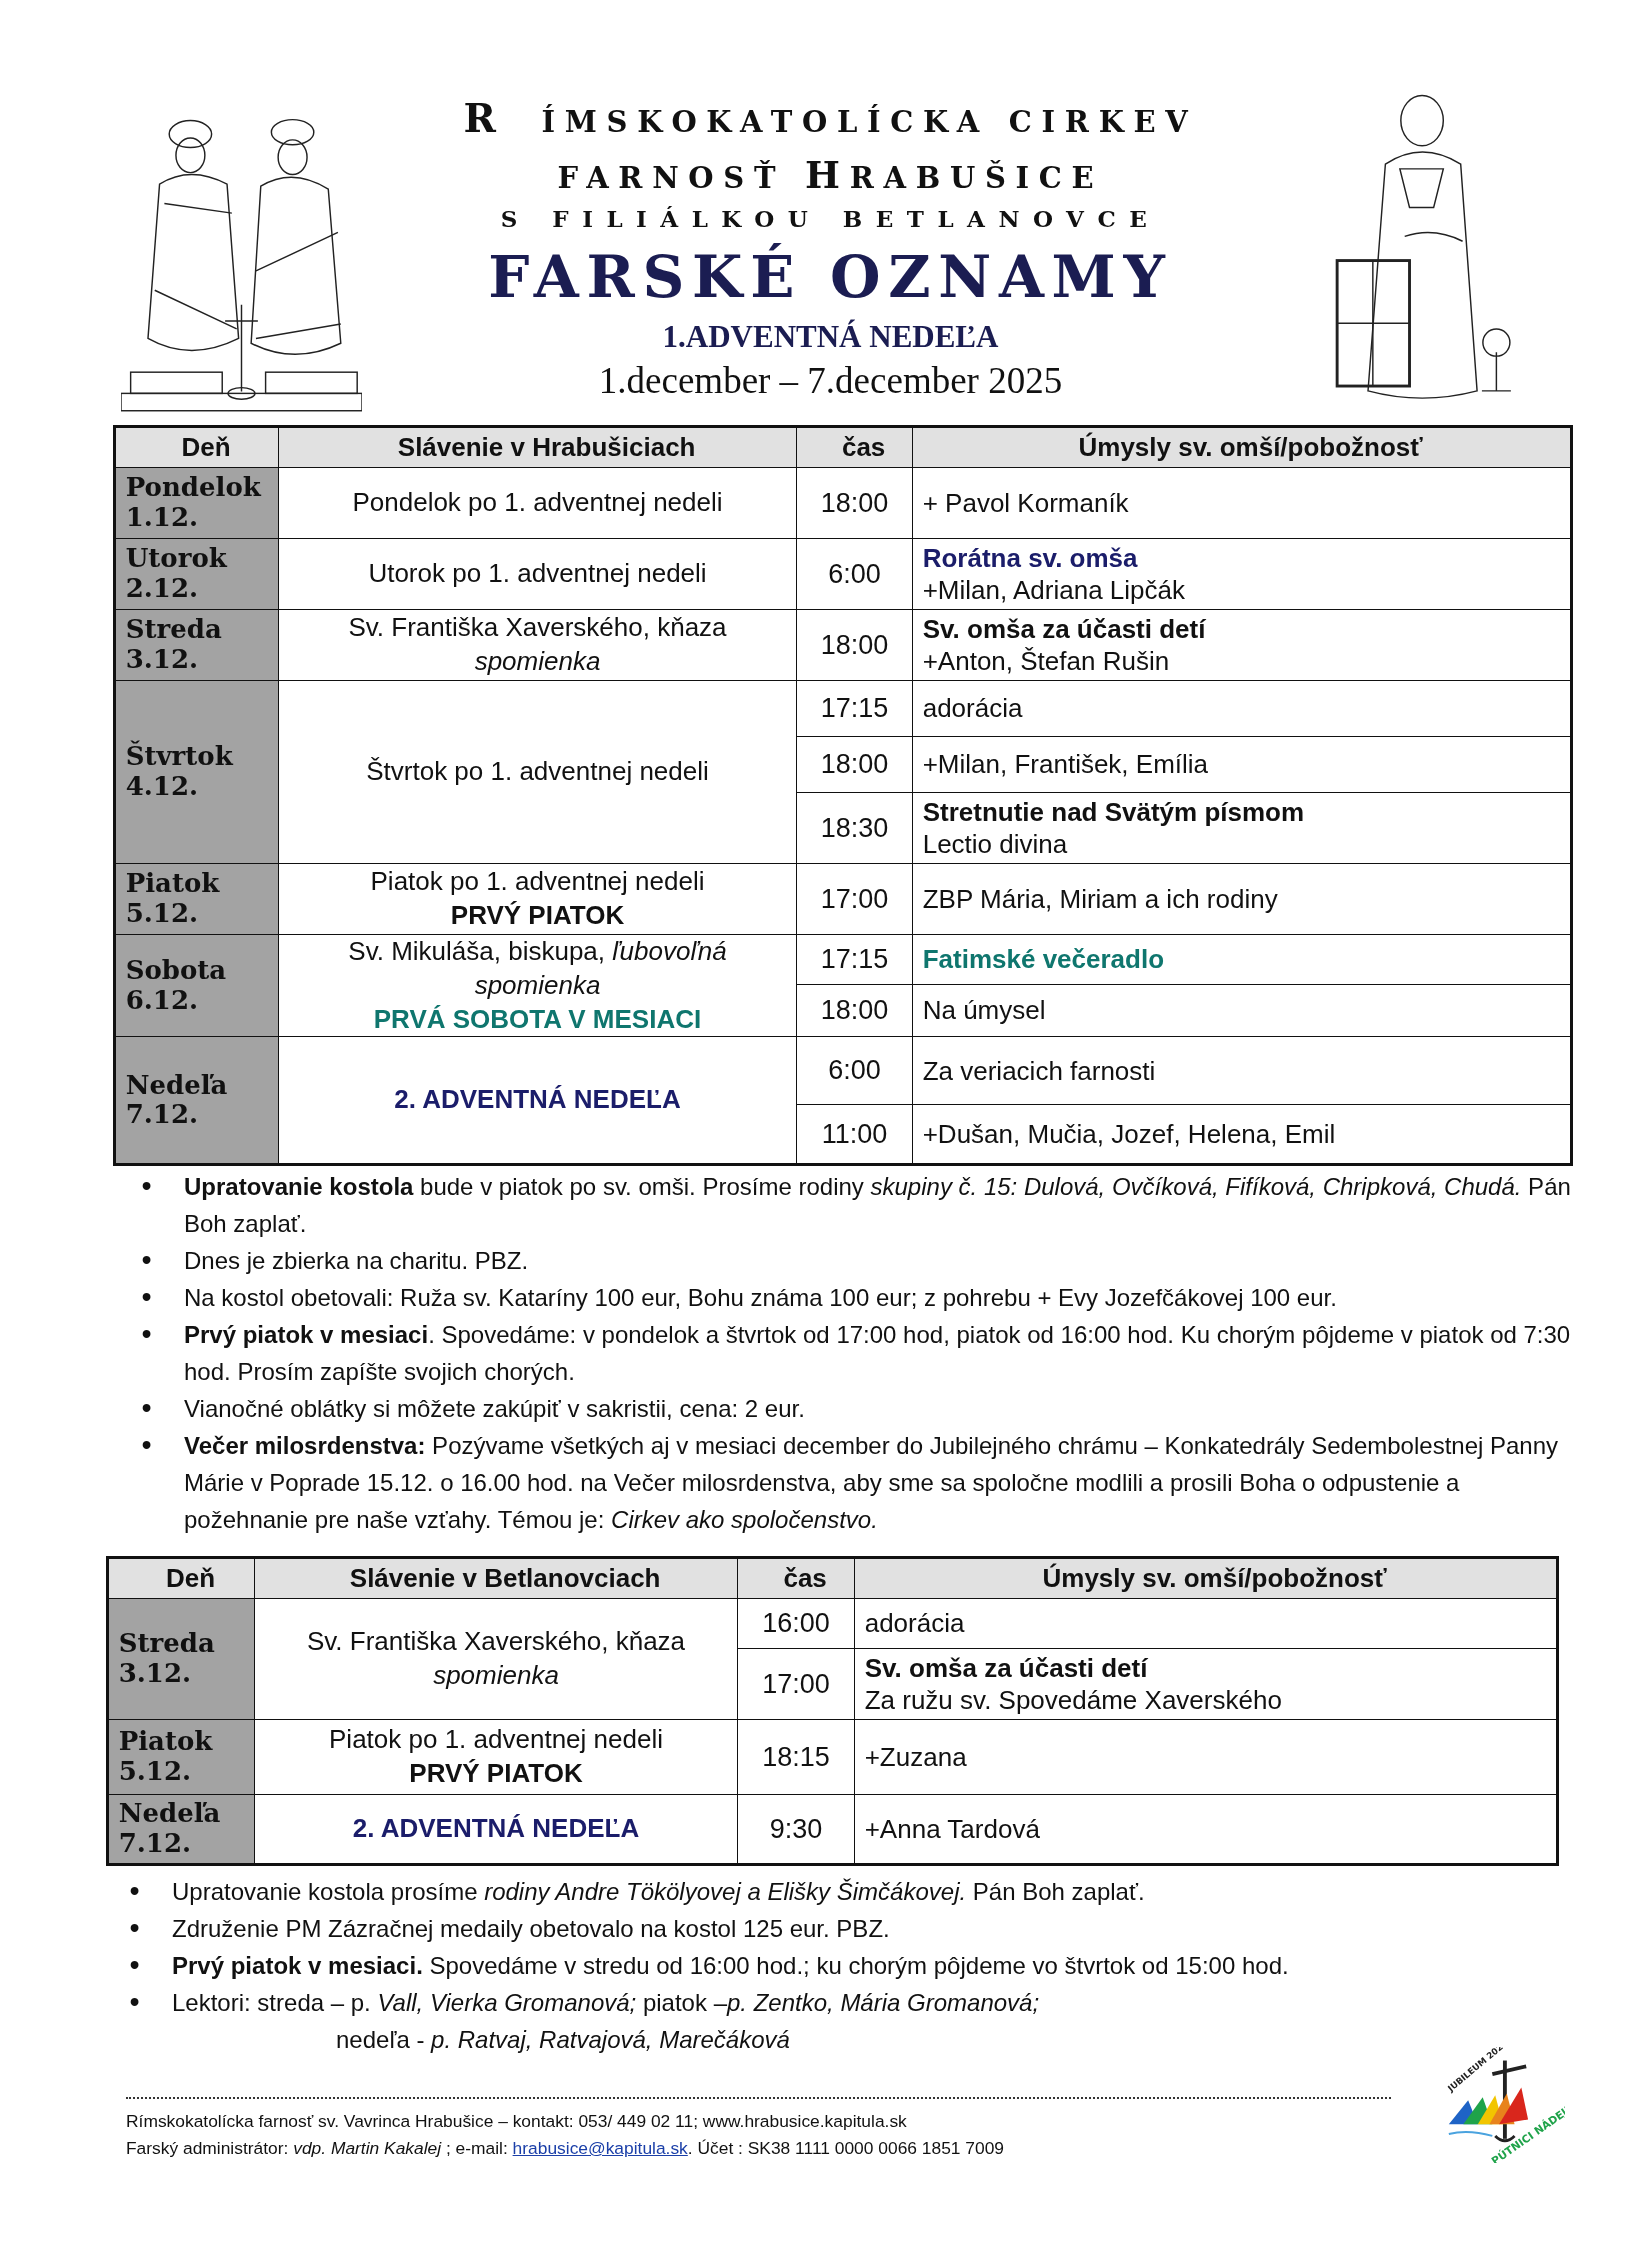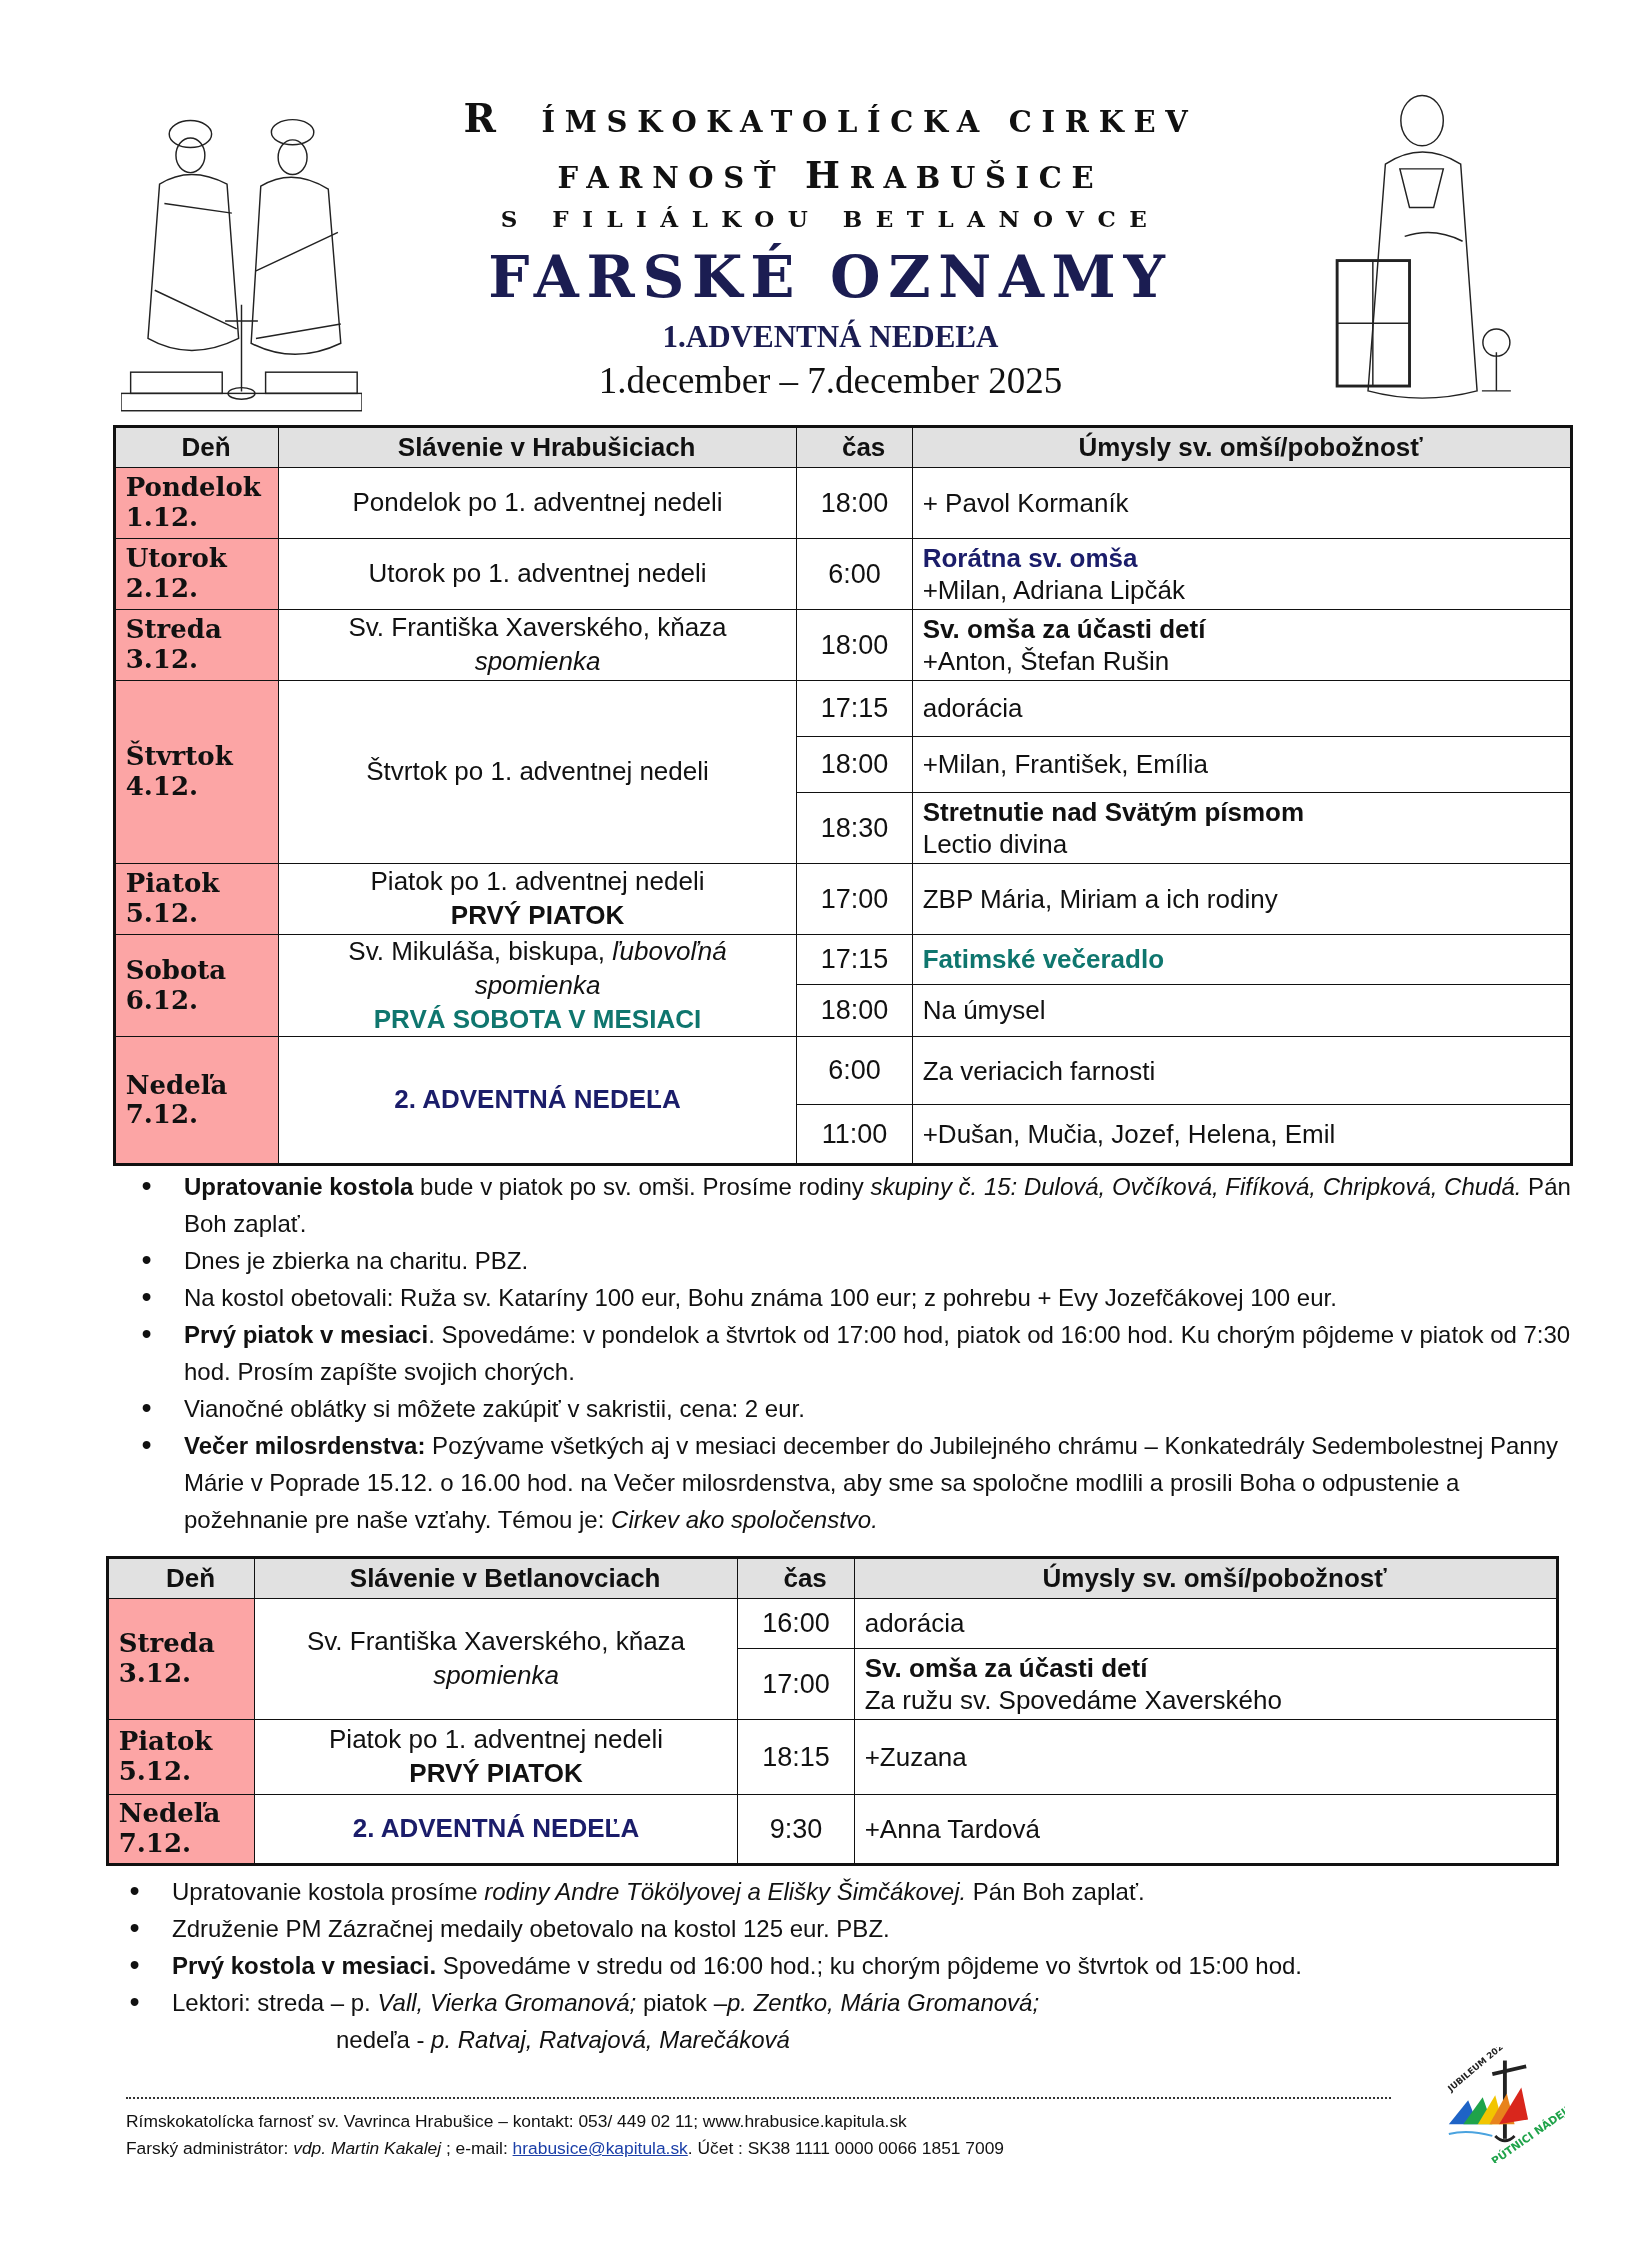--- a/index.html
+++ b/index.html
@@ -19,21 +19,21 @@
 
   
   .illus { position: absolute; border: none; }
   .illus svg { width: 100%; height: 100%; }
 
   
   table.sched { position: absolute; border-collapse: collapse; font-family: "Liberation Sans", sans-serif; }
   table.sched td, table.sched th { border: 1.9px solid #111; padding: 0 9.7px; vertical-align: middle; }
   table.sched { border: 3.9px solid #111; }
   table.sched th { background: #e1e1e1; font-size: 26px; font-weight: bold; text-align: center; height: 39px; font-family: "Liberation Sans Narrow", "Liberation Sans", sans-serif; padding-left: 28px; }
-  td.day { background: #fca5a5; font-weight: bold; font-size: 26px; text-align: left; line-height: 1.15; padding-left: 5.8px; font-family: "DejaVu Serif", serif; }
+  td.day { background: #a3a3a3; font-weight: bold; font-size: 26px; text-align: left; line-height: 1.15; padding-left: 5.8px; font-family: "DejaVu Serif", serif; }
   td.cel { text-align: center; font-size: 26px; line-height: 1.3; }
   td.time { text-align: center; font-size: 27px; }
   td.int { text-align: left; font-size: 26px; line-height: 1.25; }
   .b { font-weight: bold; }
   .i { font-style: italic; }
   .navy { color: #1b1d6a; font-weight: bold; }
   .blue { color: #0f766e; font-weight: bold; }
 
   
   ul.notes { position: absolute; margin: 0; padding: 0; list-style: none; font-family: "Liberation Sans", sans-serif; font-size: 24px; line-height: 37px; }
@@ -221,21 +221,21 @@
       <td class="cel navy">2. ADVENTNÁ NEDEĽA</td>
       <td class="time">9:30</td>
       <td class="int">+Anna Tardová</td>
     </tr>
   </tbody>
 </table>
 
 <ul class="notes" style="left:116px; top:1873px; width:1458px;">
   <li><span>Upratovanie kostola  prosíme </span><span class="i">rodiny Andre Tökölyovej a Elišky Šimčákovej.</span><span> Pán Boh zaplať.</span></li>
   <li><span>Združenie PM Zázračnej medaily obetovalo na kostol 125 eur. PBZ.</span></li>
-  <li><span class="b">Prvý kostola v mesiaci.</span><span> Spovedáme v stredu od 16:00 hod.; ku chorým pôjdeme vo štvrtok od 15:00 hod.</span></li>
+  <li><span class="b">Prvý piatok v mesiaci.</span><span> Spovedáme v stredu od 16:00 hod.; ku chorým pôjdeme vo štvrtok od 15:00 hod.</span></li>
   <li><span>Lektori: streda – p. </span><span class="i">Vall, Vierka Gromanová;</span><span> piatok –</span><span class="i">p. Zentko, Mária Gromanová;</span>
     <span class="indent"><span>nedeľa  - </span><span class="i">p. Ratvaj, Ratvajová, Marečáková</span></span></li>
 </ul>
 
 <div class="dotline"></div>
 <div class="footer" style="top:2111px;">Rímskokatolícka farnosť  sv. Vavrinca  Hrabušice – kontakt: 053/ 449 02 11; www.hrabusice.kapitula.sk</div>
 <div class="footer" style="top:2138px;"><span>Farský administrátor: </span><span class="i">vdp. Martin Kakalej</span><span> ;  e-mail: </span><a>hrabusice@kapitula.sk</a><span>. Účet : SK38 1111 0000 0066 1851 7009</span></div>
 
 <div class="abs" style="left:1439px; top:2047px; width:126px; height:116px;">
   <svg viewBox="0 0 130 120" width="126" height="116">

